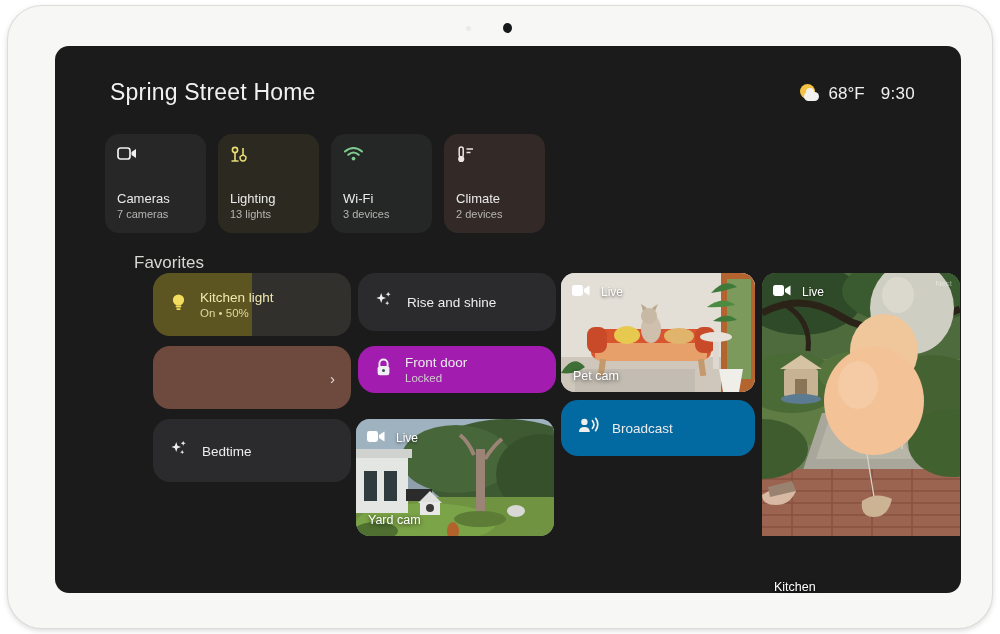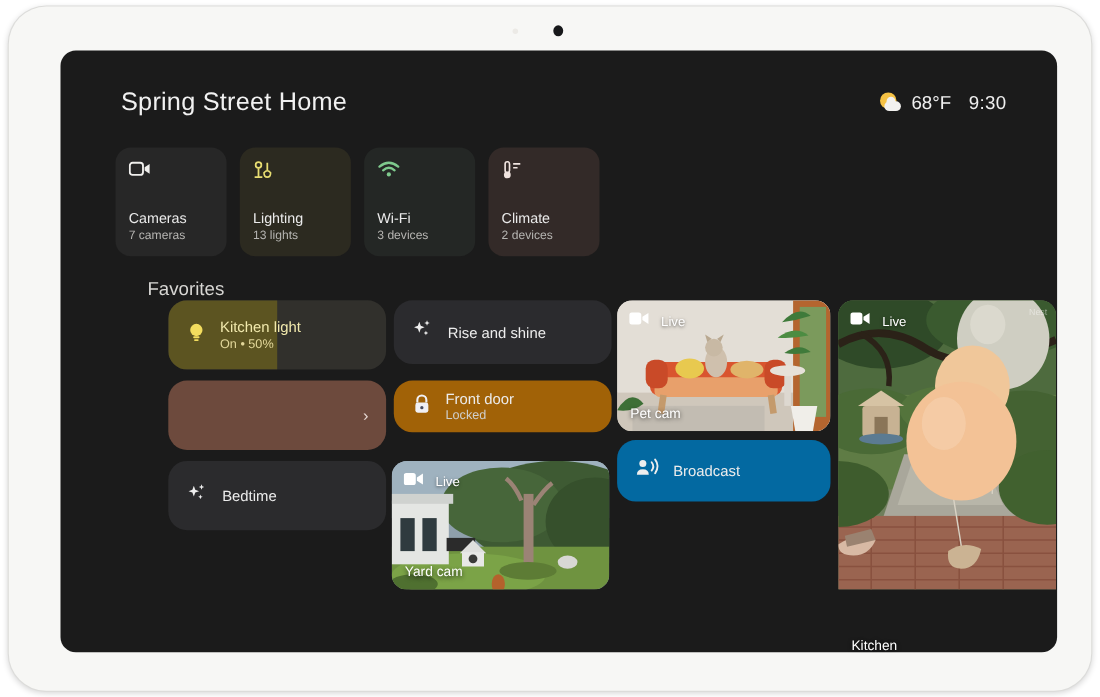--- a/index.html
+++ b/index.html
@@ -284,21 +284,21 @@
             <svg width="19" height="19" viewBox="0 0 19 19">
               <path d="M6.2 2.6 L7.5 6.2 L11 7.5 L7.5 8.8 L6.2 12.4 L4.9 8.8 L1.4 7.5 L4.9 6.2 Z" fill="#eeeeee"></path>
               <path d="M13.2 1.2 L13.9 3 L15.7 3.7 L13.9 4.4 L13.2 6.2 L12.5 4.4 L10.7 3.7 L12.5 3 Z" fill="#eeeeee"></path>
               <path d="M12.2 10.6 L12.8 12.1 L14.3 12.7 L12.8 13.3 L12.2 14.8 L11.6 13.3 L10.1 12.7 L11.6 12.1 Z" fill="#eeeeee"></path>
             </svg>
           </span>
           <span class="tile-txt-main">Rise and shine</span>
         </div>
       </div>
 
-      <div class="tile" style="left:257px; top:73px; width:198px; height:47px; background:#a16207">
+      <div class="tile" style="left:257px; top:73px; width:198px; height:47px; background:#a21caf">
         <div class="tile-row">
           <span>
             <svg width="17" height="19" viewBox="0 0 17 19">
               <path d="M4.4 8 V5.6 a4.1 4.1 0 0 1 8.2 0 V8" fill="none" stroke="#f0f0f4" stroke-width="1.9"></path>
               <rect x="2.6" y="8" width="11.8" height="9.2" rx="2.2" fill="#f0f0f4"></rect>
               <circle cx="8.5" cy="12.6" r="1.5" fill="#474b5e"></circle>
             </svg>
           </span>
           <span>
             <span class="tile-txt-main" style="display:block">Front door</span>

